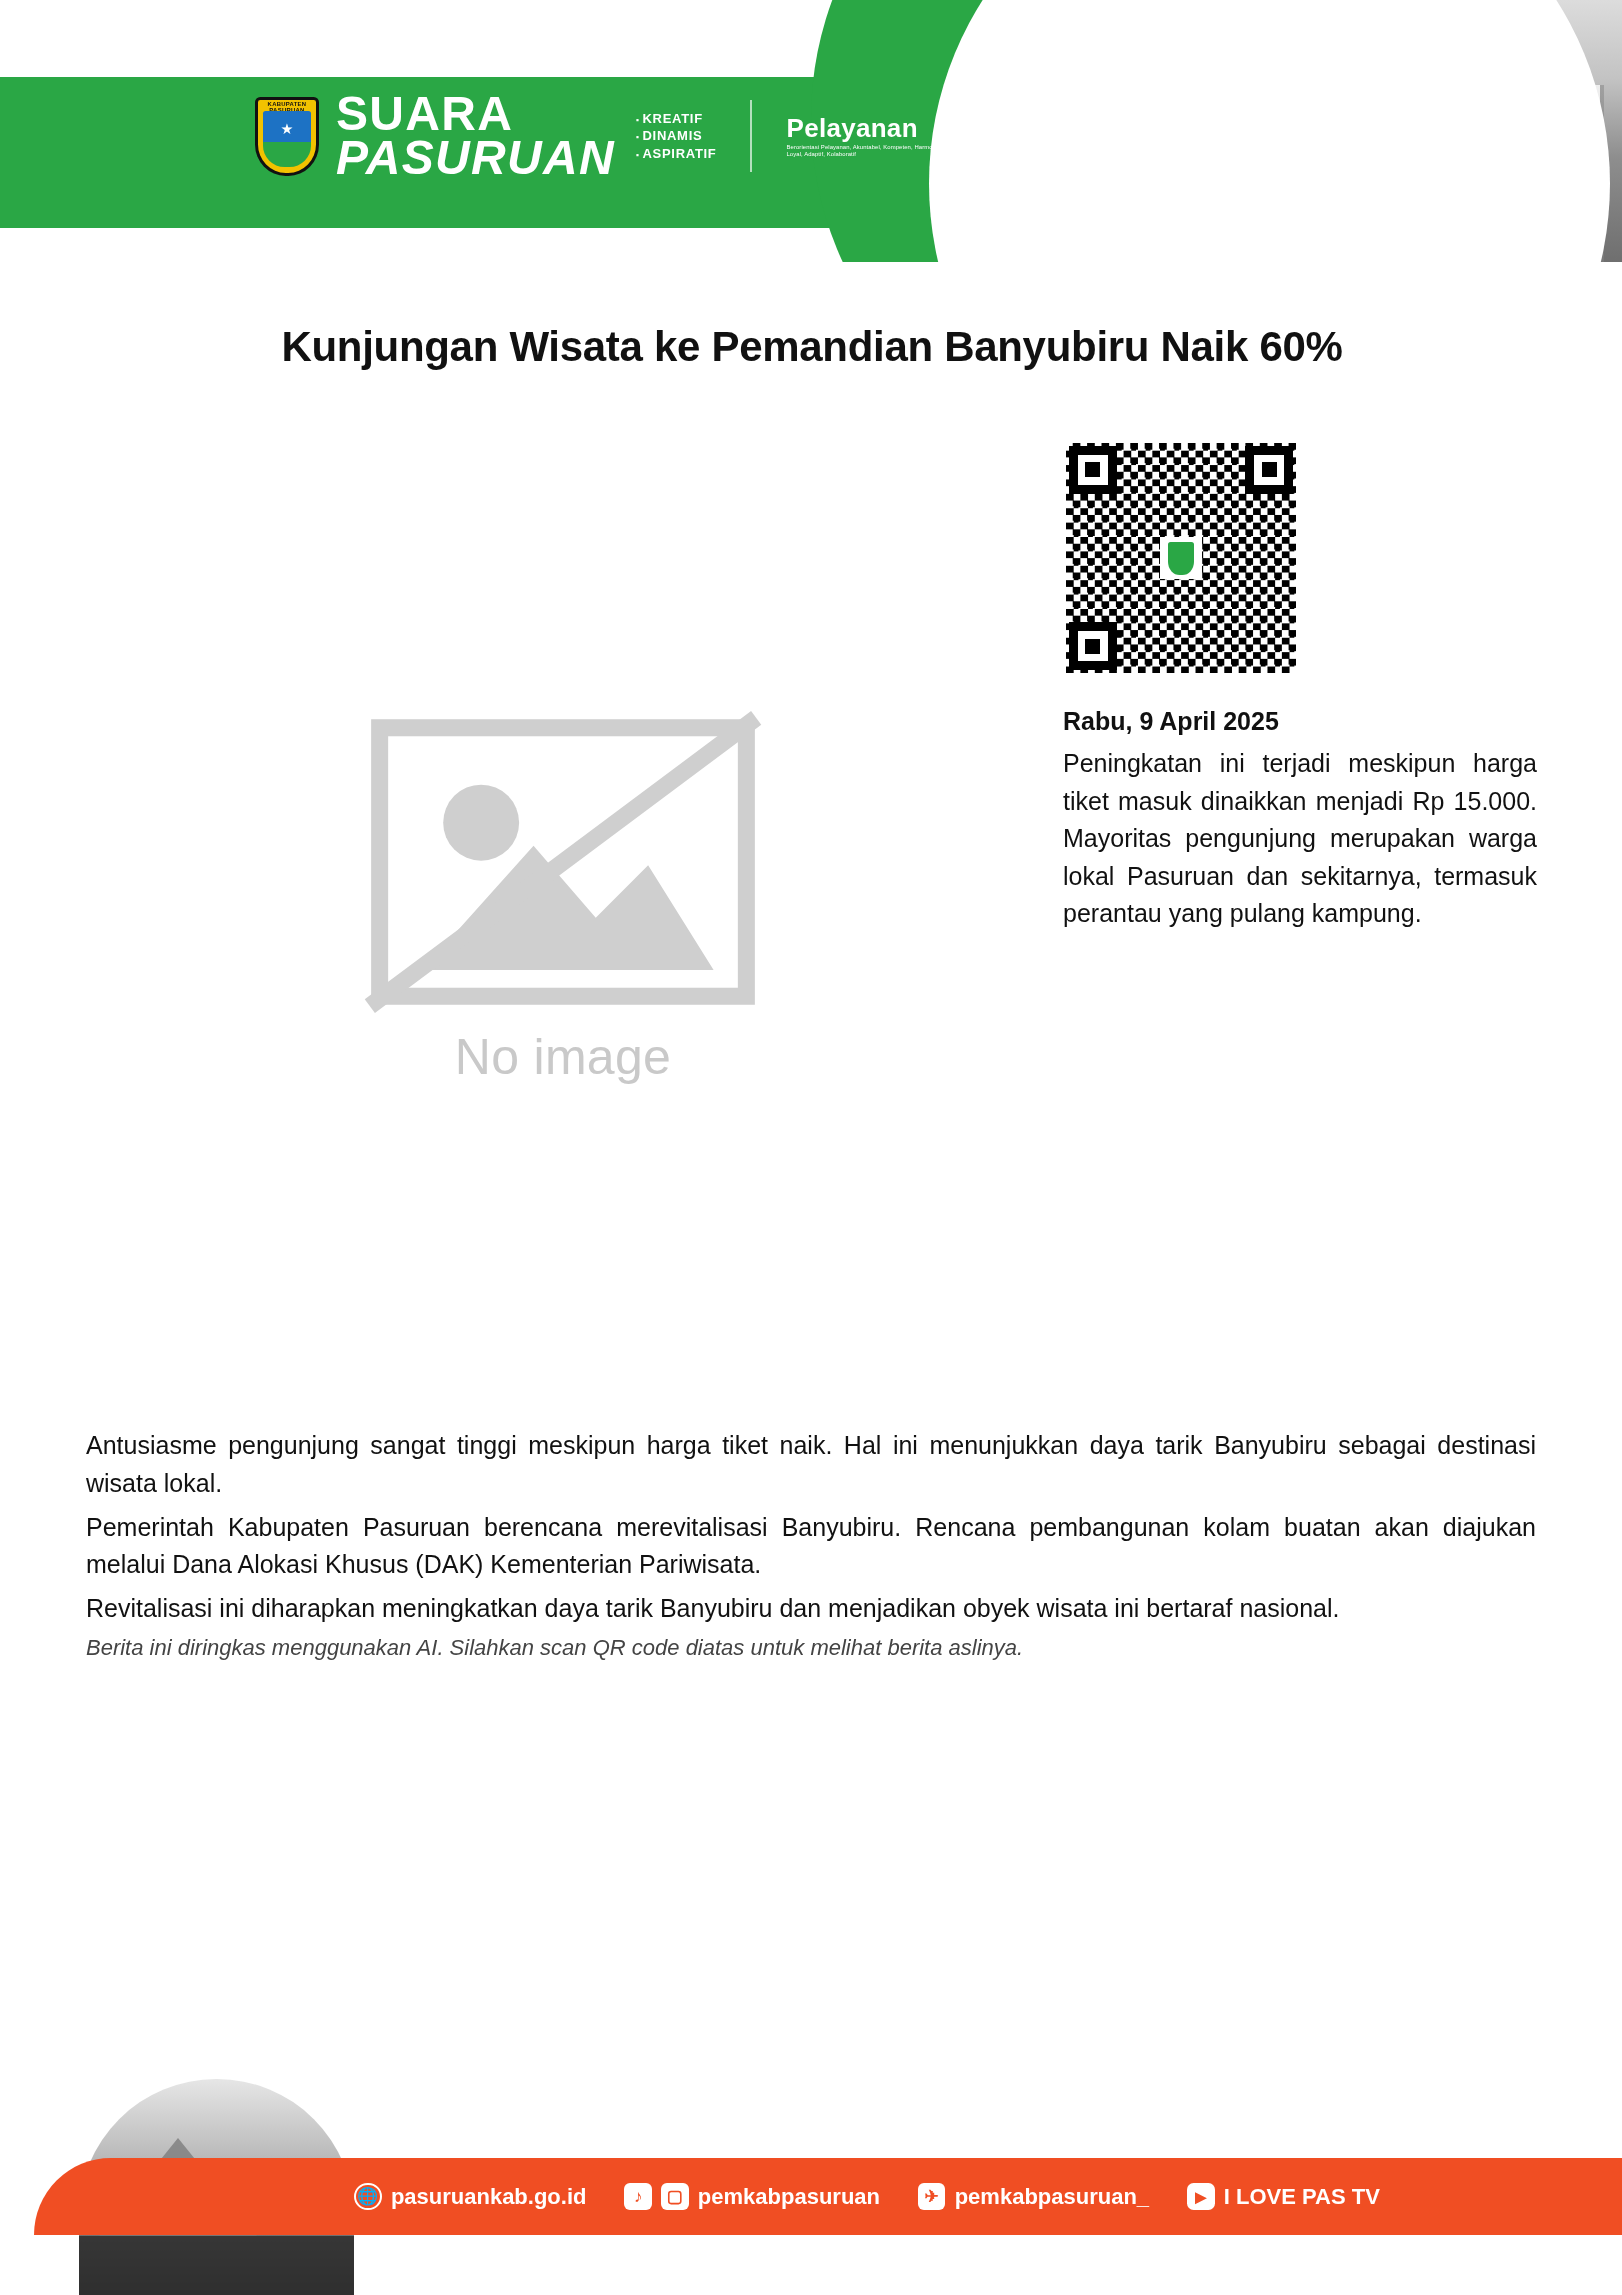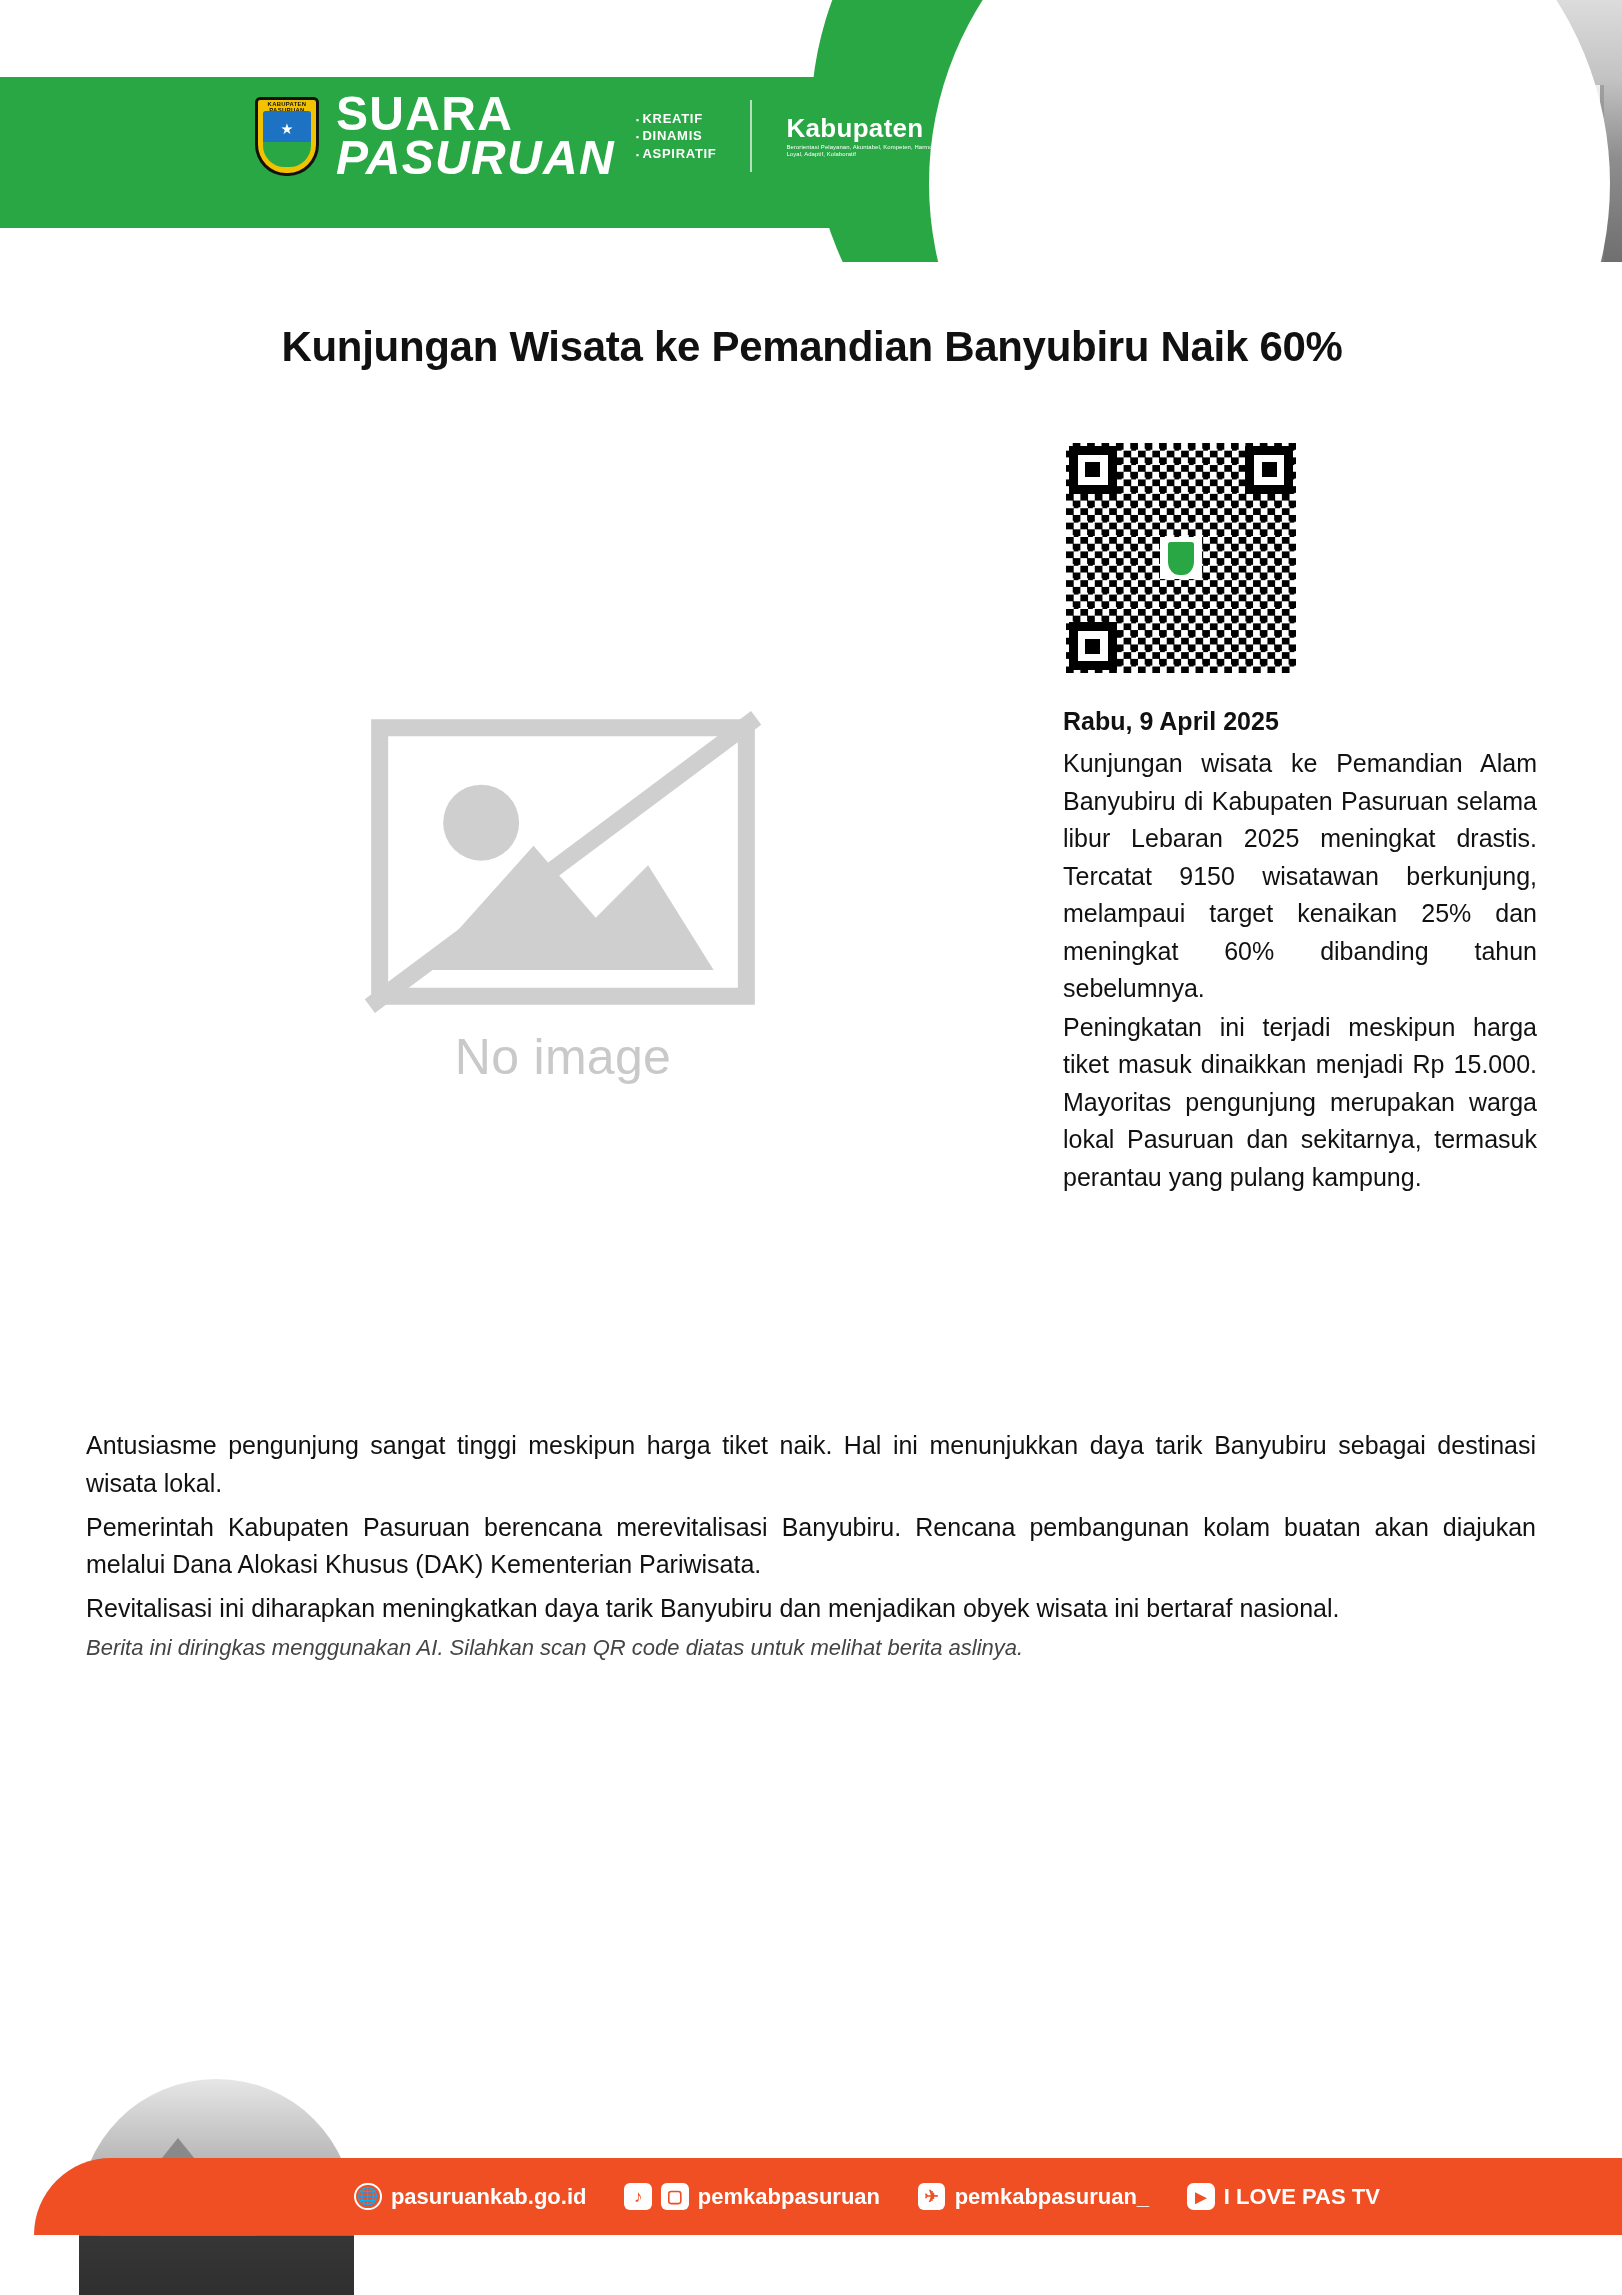--- a/index.html
+++ b/index.html
@@ -413,21 +413,21 @@
 
     <div class="tagline">
       <div>KREATIF</div>
       <div>DINAMIS</div>
       <div>ASPIRATIF</div>
     </div>
 
     <div class="divider-vert"></div>
 
     <div class="berakhlak">
-      <span>Kabupaten</span>
+      <span>Pelayanan</span>
       <small>Berorientasi Pelayanan, Akuntabel, Kompeten, Harmonis, Loyal, Adaptif, Kolaboratif</small>
     </div>
 
     <div class="bangga">
       <span class="hash">#</span>
       <span>
         <span style="display:block">bangga</span>
         <span style="display:block">melayani</span>
         <span style="display:block">bangsa</span>
       </span>
@@ -459,21 +459,20 @@
     <rect x="30" y="30" width="560" height="410" fill="none" stroke="#cfcfcf" stroke-width="26"></rect>
     <circle cx="185" cy="175" r="58" fill="#cfcfcf"></circle>
     <polygon points="95,400 265,210 360,320 440,240 540,400" fill="#cfcfcf"></polygon>
     <line x1="15" y1="455" x2="605" y2="15" stroke="#cfcfcf" stroke-width="26"></line>
   </svg>
   <div class="ph-label">No image</div>
 </div>
 
 <div class="side-col">
   <div class="side-date">Rabu, 9 April 2025</div>
-  <p>Kunjungan wisata ke Pemandian Alam Banyubiru di Kabupaten Pasuruan selama libur Lebaran 2025 meningkat drastis. Tercatat 9150 wisatawan berkunjung, melampaui target kenaikan 25% dan meningkat 60% dibanding tahun sebelumnya.</p>
   <p>Peningkatan ini terjadi meskipun harga tiket masuk dinaikkan menjadi Rp 15.000. Mayoritas pengunjung merupakan warga lokal Pasuruan dan sekitarnya, termasuk perantau yang pulang kampung.</p>
 </div>
 
 <div class="body-col">
   <p>Antusiasme pengunjung sangat tinggi meskipun harga tiket naik. Hal ini menunjukkan daya tarik Banyubiru sebagai destinasi wisata lokal.</p>
   <p>Pemerintah Kabupaten Pasuruan berencana merevitalisasi Banyubiru. Rencana pembangunan kolam buatan akan diajukan melalui Dana Alokasi Khusus (DAK) Kementerian Pariwisata.</p>
   <p>Revitalisasi ini diharapkan meningkatkan daya tarik Banyubiru dan menjadikan obyek wisata ini bertaraf nasional.</p>
   <div class="disclaimer">Berita ini diringkas menggunakan AI. Silahkan scan QR code diatas untuk melihat berita aslinya.</div>
 </div>
 

